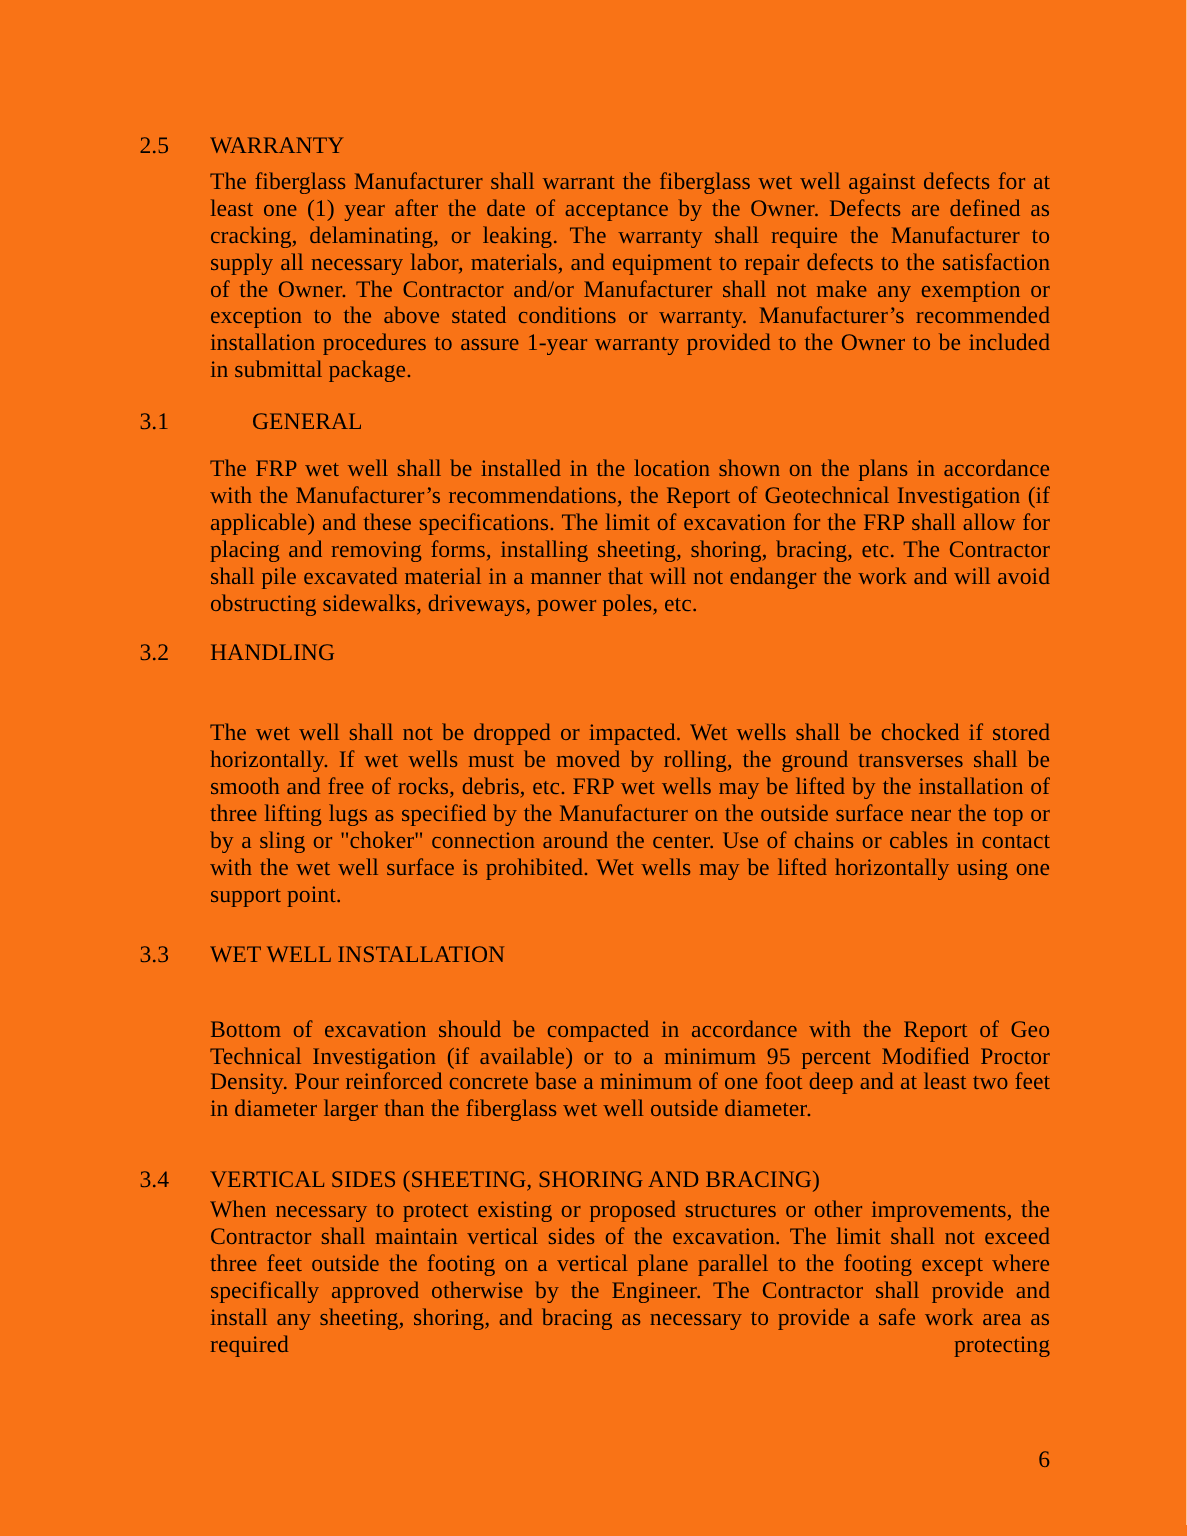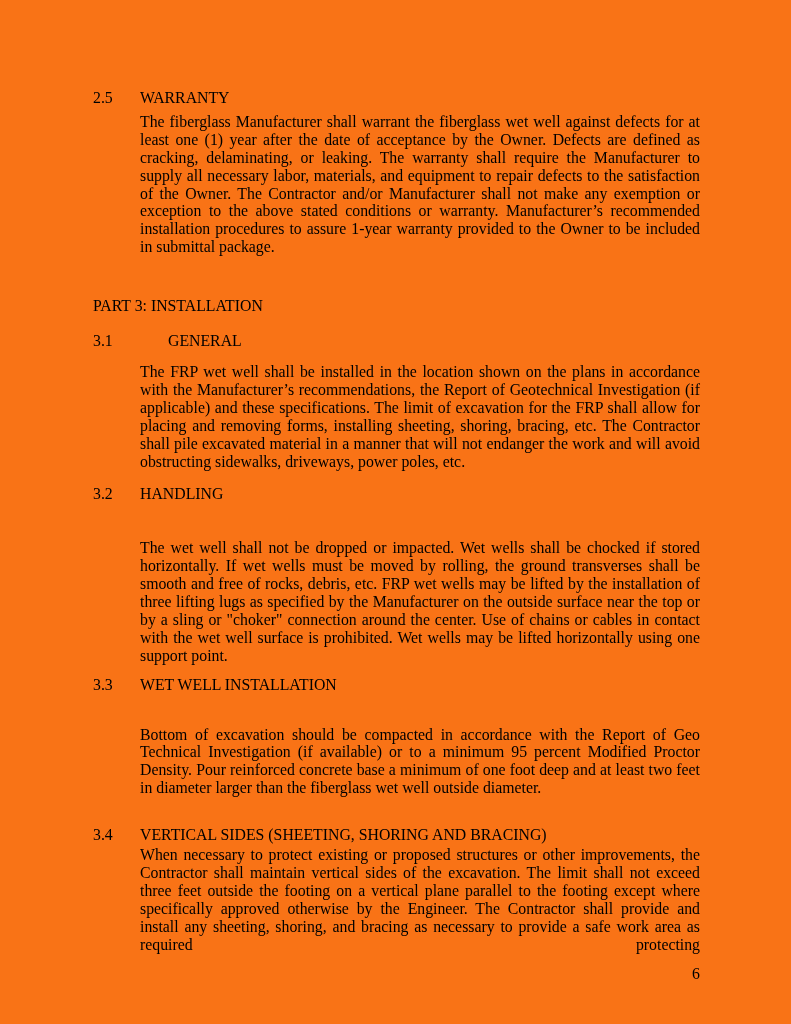--- a/index.html
+++ b/index.html
@@ -26,21 +26,21 @@
   .para.justify-last { text-align-last: justify; }
   .part-heading { font-weight: normal; font-size: inherit; }
 
   
   .mt-p1   { margin-top: 6px; }
   .mt-part { margin-top: 41px; }
   .mt-h31  { margin-top: 17px; gap: 28px; }
   .mt-p2   { margin-top: 13px; }
   .mt-h32  { margin-top: 15px; }
   .mt-p3   { margin-top: 36px; }
-  .mt-h33  { margin-top: 11px; }
+  .mt-h33  { margin-top: 22px; }
   .mt-p4   { margin-top: 32px; }
   .mt-h34  { margin-top: 29px; align-items: center; }
   .mt-p5   { margin-top: 2px; }
 
   .page-number {
     position: absolute;
     top: 965px;
     right: 91px;
     font-size: 15.8px;
   }
@@ -49,21 +49,20 @@
 <body>
 
 <div class="page">
 
   <div class="heading-row">
     <span class="sec-num">2.5</span>
     <span class="sec-title">WARRANTY</span>
   </div>
   <p class="para mt-p1">The fiberglass Manufacturer shall warrant the fiberglass wet well against defects for at least one (1) year after the date of acceptance by the Owner. Defects are defined as cracking, delaminating, or leaking. The warranty shall require the Manufacturer to supply all necessary labor, materials, and equipment to repair defects to the satisfaction of the Owner. The Contractor and/or Manufacturer shall not make any exemption or exception to the above stated conditions or warranty. Manufacturer’s recommended installation procedures to assure 1-year warranty provided to the Owner to be included in submittal package.</p>
 
-  <h2 class="part-heading mt-part">PART 3: INSTALLATION</h2>
 
   <div class="heading-row mt-h31">
     <span class="sec-num">3.1</span>
     <span class="sec-title">GENERAL</span>
   </div>
   <p class="para mt-p2">The FRP wet well shall be installed in the location shown on the plans in accordance with the Manufacturer’s recommendations, the Report of Geotechnical Investigation (if applicable) and these specifications.  The limit of excavation for the FRP shall allow for placing and removing forms, installing sheeting, shoring, bracing, etc. The Contractor shall pile excavated material in a manner that will not endanger the work and will avoid obstructing sidewalks, driveways, power poles, etc.</p>
 
   <div class="heading-row mt-h32">
     <span class="sec-num">3.2</span>
     <span class="sec-title">HANDLING</span>

